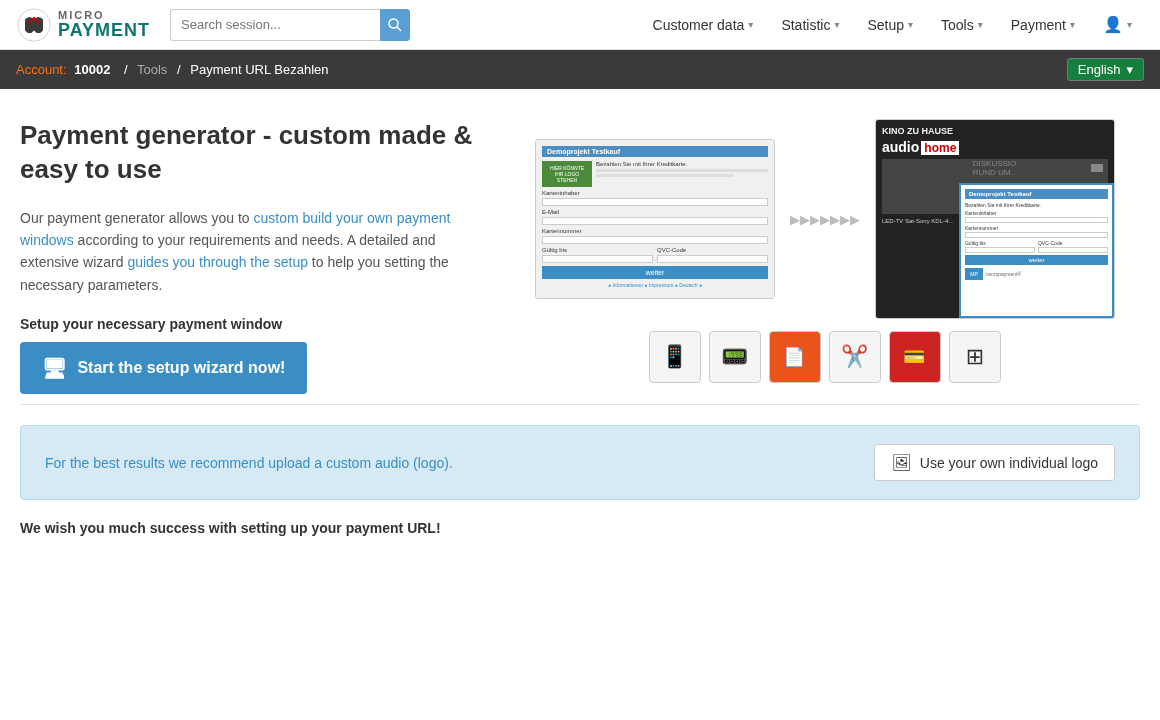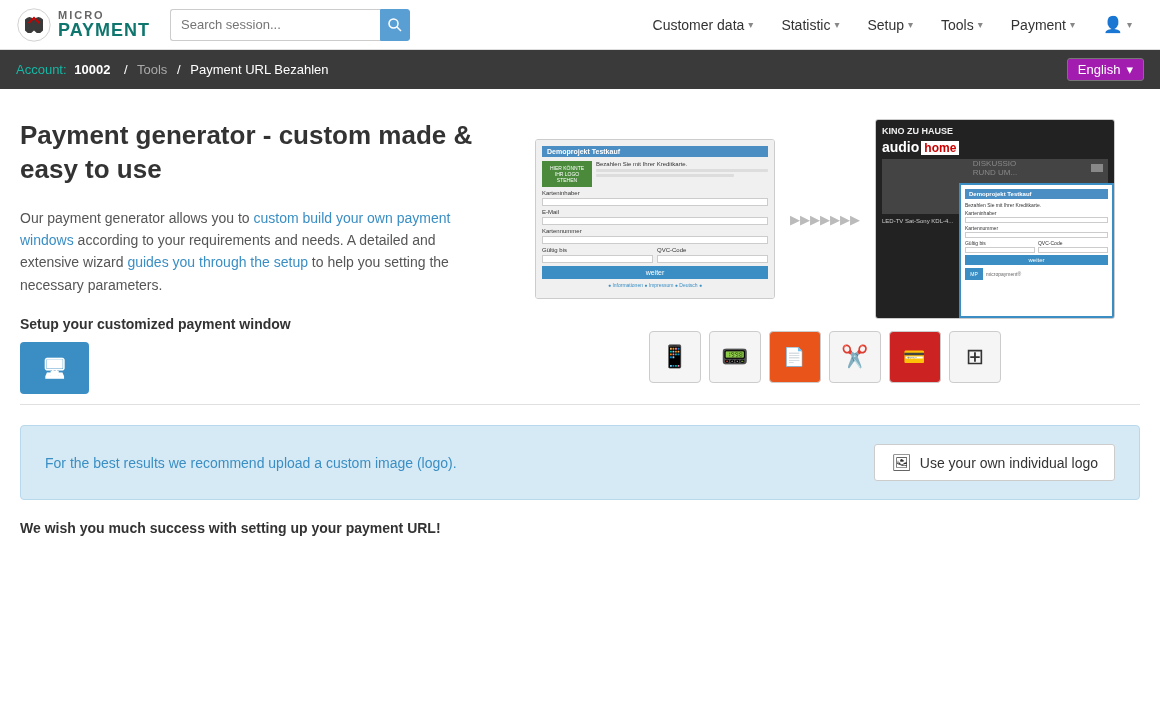--- a/index.html
+++ b/index.html
@@ -100,21 +100,21 @@
       padding: 8px 16px;
       font-size: 13px;
       display: flex;
       align-items: center;
       justify-content: space-between;
     }
     .breadcrumb-bar a { color: #aaa; text-decoration: none; }
     .breadcrumb-bar span { color: #fff; }
     .breadcrumb-separator { margin: 0 6px; color: #888; }
     .lang-selector {
-      background: #a21caf;
+      background: #15803d;
       border: 1px solid #777;
       color: #fff;
       padding: 3px 10px;
       font-size: 13px;
       cursor: pointer;
       border-radius: 3px;
       display: flex;
       align-items: center;
       gap: 6px;
       text-align: center;
@@ -329,44 +329,45 @@
     </div>
     <div class="nav-item">
       <span style="font-size:16px;">👤</span>
       <span class="chevron">▾</span>
     </div>
   </div>
 </nav>
 
 <div class="breadcrumb-bar">
   <div>
-    <span style="color:#14b8a6;">Account:</span>
+    <span style="color:#f97316;">Account:</span>
     <span style="color:#fff; font-weight:bold; margin:0 4px;">10002</span>
     <span class="breadcrumb-separator">/</span>
     <a href="#">Tools</a>
     <span class="breadcrumb-separator">/</span>
     <span style="color:#fff;">Payment URL Bezahlen</span>
   </div>
   <div class="lang-selector">
     <span>English</span>
     <span>▾</span>
   </div>
 </div>
 
 <div class="main-content">
   <div class="content-grid">
 
     <div class="left-panel">
       <h1 class="page-title">Payment generator - custom made &amp; easy to use</h1>
       <p class="description">
         Our payment generator allows you to <a href="#">custom build your own payment windows</a> according to your requirements and needs. A detailed and extensive wizard <a href="#">guides you through the setup</a> to help you setting the necessary parameters.
       </p>
-      <p class="setup-label">Setup your customized payment window</p>
+      <p class="setup-label">Setup your necessary payment window</p>
       <button class="wizard-btn">
         <span style="font-size:20px;">🖥</span>
+        <span>Start the setup wizard now!</span>
       </button>
     </div>
 
     <div class="right-panel">
       <div class="screenshots-row">
 
         <div class="screenshot-left">
           <div style="background:#f0f0f0; height:100%; padding:6px; font-size:6px;">
             <div style="background:#4a8ec4; color:#fff; padding:2px 5px; font-size:7px; font-weight:bold; margin-bottom:4px;">Demoprojekt Testkauf</div>
             <div style="display:flex; gap:4px; margin-bottom:3px;">
@@ -447,21 +448,21 @@
         <div class="icon-thumb" style="background:#cc2222; color:#fff; font-size:18px;">💳</div>
         <div class="icon-thumb">⊞</div>
       </div>
     </div>
 
   </div>
 
   <hr class="divider">
 
   <div class="logo-banner">
-    <span class="logo-banner-text">For the best results we recommend upload a custom image (logo).</span>
+    <span class="logo-banner-text">For the best results we recommend upload a custom audio (logo).</span>
     <button class="logo-upload-btn">
       <span style="font-size:16px;">🖼</span>
       <span>Use your own individual logo</span>
     </button>
   </div>
 
   <p class="success-text">We wish you much success with setting up your payment URL!</p>
 
 </div>
 

